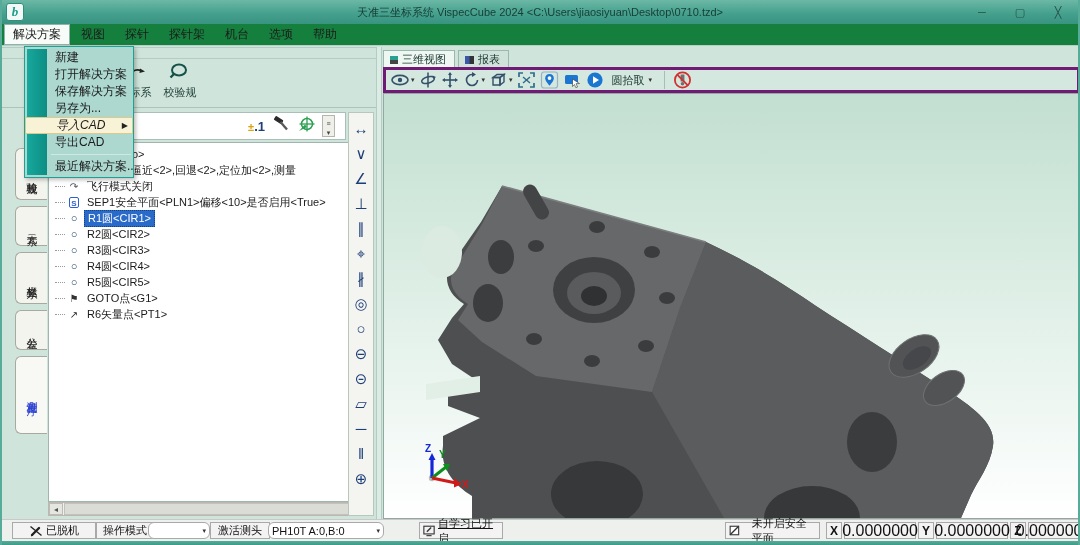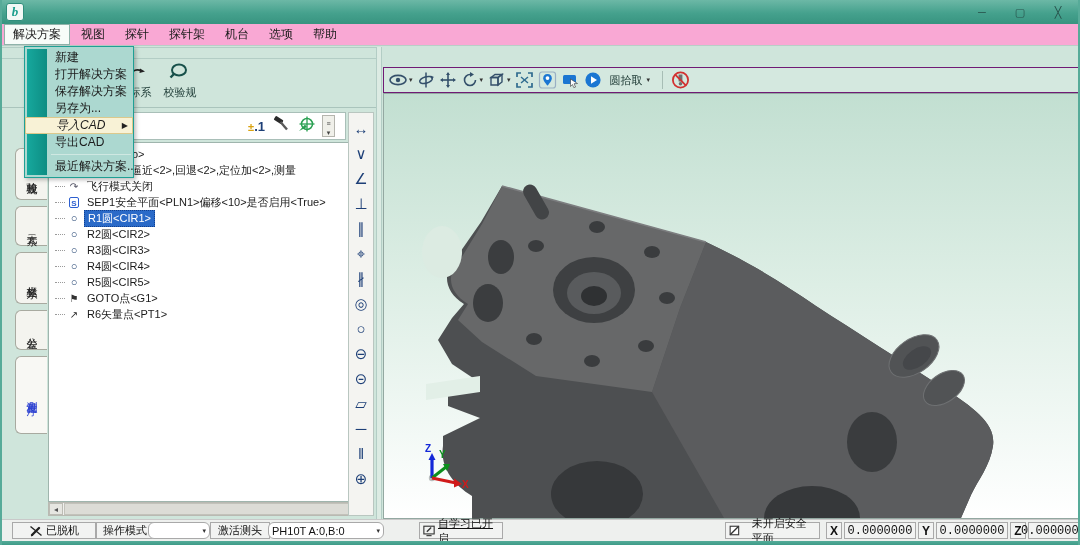--- a/index.html
+++ b/index.html
@@ -10,21 +10,21 @@
   
   .titlebar{position:absolute;left:0;top:0;width:100%;height:24px;
     background:linear-gradient(#6cb8a6,#45a18d 55%,#389480);display:flex;align-items:center;}
   .app-icon{position:absolute;left:4px;top:3px;width:18px;height:18px;background:#f2f8f5;
     border-radius:3px;border:1px solid #2f8e7c;color:#1b9e8d;font:italic bold 13px "Liberation Serif",serif;
     text-align:center;line-height:16px;}
   .title-text{flex:1;text-align:center;font-size:11px;color:#173d36;}
   .win-btns{position:absolute;right:10px;top:0;height:24px;display:flex;gap:18px;align-items:center;}
   .win-btn{width:20px;text-align:center;color:#27504a;font-size:11px;font-weight:bold;cursor:default;}
   
-  .menubar{position:absolute;left:0;top:24px;width:100%;height:22px;background:#f9a8d4;
+  .menubar{position:absolute;left:0;top:24px;width:100%;height:22px;background:#15803d;
     border-bottom:1px solid #b9cec7;display:flex;align-items:center;font-size:12px;color:#1c1c1c;}
   .menu-head{padding:2px 9px;margin-left:2px;}
   .menu-head.active{background:#f7fcf9;border:1px solid #8fb3aa;padding:1px 8px;}
   
   .tool-strip{position:absolute;left:0;top:47px;width:376px;height:61px;background:#cfe5db;
     border-top:1px solid #b3cdc5;border-bottom:1px solid #aac4bc;}
   .tool-strip .hline{position:absolute;left:0;top:10px;width:100%;height:1px;background:#b3cdc5;}
   .big-btn{position:absolute;top:13px;width:44px;height:44px;display:flex;flex-direction:column;
     align-items:center;font-size:11px;color:#1d3a35;}
   .big-btn svg{display:block;}
@@ -70,36 +70,36 @@
   .splitter{position:absolute;left:374px;top:47px;width:6px;height:472px;background:#dcebe3;
     border-left:1px solid #b3cdc5;border-right:1px solid #b3cdc5;}
   
   .view-tabs{position:absolute;left:381px;top:50px;width:697px;height:17px;display:flex;gap:3px;font-size:11px;}
   .v-tab{display:flex;align-items:center;gap:4px;padding:1px 8px 0 6px;background:#cfe3da;
      border:1px solid #9bb8b0;border-bottom:none;color:#17332e;}
   .v-tab.active{background:#eef7f2;}
   .v-tab .sq1{width:8px;height:8px;background:linear-gradient(#2aa092 45%,#444 55%);}
   .v-tab .sq2{width:9px;height:8px;background:linear-gradient(90deg,#3a57a8 45%,#333 55%);}
   .view-toolbar{position:absolute;left:381px;top:67px;width:697px;height:26px;background:#d4e8df;
-     border:1px solid #701a75;display:flex;align-items:center;gap:4px;padding:0 4px;font-size:11px;color:#17332e;}
+     border:3px solid #701a75;display:flex;align-items:center;gap:4px;padding:0 4px;font-size:11px;color:#17332e;}
   .vt-btn{display:flex;align-items:center;}
   .caret{font-size:7px;color:#333;margin-left:1px;}
   .vt-sep{width:1px;height:18px;background:#a7bdb5;margin:0 4px;}
   .pick-btn{display:flex;align-items:center;gap:3px;padding:1px 4px;}
   
   .viewport{position:absolute;left:381px;top:93px;width:697px;height:426px;border:1px solid #93a8a1;}
   .viewport svg{display:block;}
   
   .statusbar{position:absolute;left:0;top:519px;width:1080px;height:22px;background:#eef0ee;
      border-top:1px solid #c9c9c9;font-size:11px;color:#111;}
   .sb-seg{position:absolute;top:2px;height:17px;border:1px solid #a9a9a9;background:#f2f3f2;
      display:flex;align-items:center;justify-content:center;gap:3px;padding:0 3px;}
   .sb-dd{background:#fff;border-radius:6px;}
   .sb-dd .caret{margin-left:auto;}
-  .mono{font-family:Liberation Mono, monospace;font-size:12px;}
+  .mono{font-family:Liberation Sans, sans-serif;font-size:16px;}
   .axis-lbl{font-weight:bold;font-size:12px;}
   .frame-bottom{position:absolute;left:0;top:541px;width:1080px;height:4px;background:linear-gradient(#53ab98,#3f9b88);}
   
   .popup{position:absolute;background:#acd8d0;border:1px solid #1fa095;box-shadow:2px 2px 4px rgba(0,0,0,.25);
      font-size:12px;color:#1b1b1b;z-index:50;padding:2px 0;}
   .popup .gutter{position:absolute;left:2px;top:2px;bottom:2px;width:20px;
      background:linear-gradient(90deg,#17a89d,#0d8d83);}
   .popup-item{position:relative;height:17px;line-height:17px;padding-left:30px;padding-right:14px;white-space:nowrap;}
   .popup-item.hilite{background:#f8f2d6;border:1px solid #dcc98c;height:17px;line-height:15px;font-style:italic;}
   .popup-item .sub-arrow{position:absolute;right:4px;top:0;font-size:8px;color:#222;}
@@ -107,20 +107,21 @@
   .solution-menu{left:22px;top:46px;width:110px;}
   .cad-menu{left:131px;top:117px;width:116px;color:#2f615a;}
 </style>
 </head>
 <body>
 
 <div class="app">
 
   <div class="titlebar">
     <div class="app-icon">b</div>
+    <div class="title-text">天准三坐标系统 VispecCube 2024  &lt;C:\Users\jiaosiyuan\Desktop\0710.tzd&gt;</div>
     <div class="win-btns">
       <div class="win-btn">─</div>
       <div class="win-btn">▢</div>
       <div class="win-btn">╳</div>
     </div>
   </div>
 
   <div class="menubar">
     <span class="menu-head active">解决方案</span>
     <span class="menu-head">视图</span>
@@ -273,20 +274,30 @@
     <span class="m-icon">⊖</span>
     <span class="m-icon">⊝</span>
     <span class="m-icon">▱</span>
     <span class="m-icon">─</span>
     <span class="m-icon">‖</span>
     <span class="m-icon">⊕</span>
   </div>
 
   <div class="splitter"></div>
 
+  <div class="view-tabs">
+    <div class="v-tab active">
+      <span class="sq1"></span>
+      <span>三维视图</span>
+    </div>
+    <div class="v-tab">
+      <span class="sq2"></span>
+      <span>报表</span>
+    </div>
+  </div>
 
   <div class="view-toolbar">
     <span class="vt-btn">
       <svg width="20" height="18" viewBox="0 0 20 18">
           <ellipse cx="10" cy="9" rx="8" ry="4.6" fill="none" stroke="#34506b" stroke-width="1.6"></ellipse>
           <circle cx="10" cy="9" r="2.2" fill="#34506b"></circle>
         </svg>
         <span class="caret">▾</span>
     </span>
     <span class="vt-btn">

